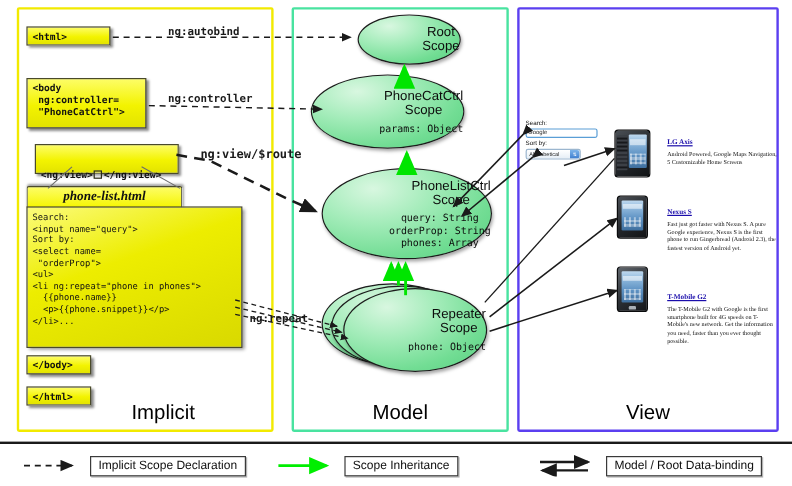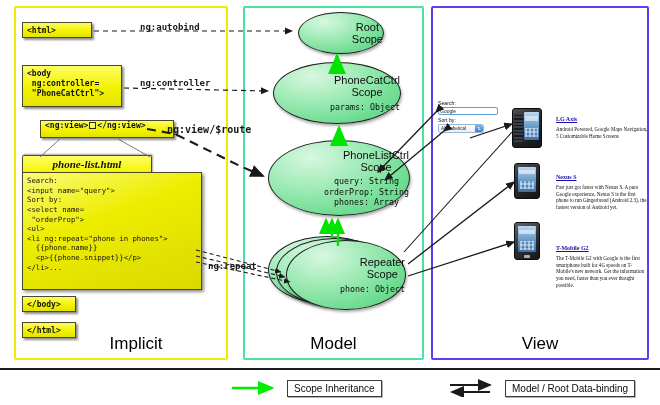--- a/index.html
+++ b/index.html
@@ -66,21 +66,21 @@
     font-size: 8px;
     color: #111;
     padding: 3px 4px;
     line-height: 1.25;
     white-space: pre;
     z-index: 2;
   }
 
   #box-html   { left: 22px;  top: 22px;  width: 70px;  height: 16px; padding-top:3px; }
   #box-body   { left: 22px;  top: 65px;  width: 100px; height: 42px; }
-  #box-ngview { left: 40px;  top: 120px; width: 134px; height: 18px; padding-top:0;}
+  #box-ngview { left: 29px;  top: 120px; width: 120px; height: 18px; padding-top:20px;}
   #box-bodyend{ left: 22px;  top: 296px; width: 54px;  height: 16px; padding-top:3px;}
   #box-htmlend{ left: 22px;  top: 322px; width: 54px;  height: 16px; padding-top:3px;}
 
   .sq-placeholder {
     display: inline-block;
     width: 7px; height: 7px;
     border: 1px solid #2b2b18;
     background: rgba(255,255,255,0.25);
     vertical-align: -1px;
     margin: 0 1px;
@@ -165,21 +165,21 @@
   }
   .scope .s-props {
     font-family: "DejaVu Sans Mono", monospace;
     font-size: 8.3px;
     font-weight: normal;
     line-height: 1.25;
     margin-top: 3px;
   }
 
   #scope-root      { left: 298px; top: 12px;  width: 86px;  height: 42px; }
-  #scope-catctrl   { left: 273px; top: 62px;  width: 128px; height: 62px; }
+  #scope-catctrl   { left: 259px; top: 62px;  width: 128px; height: 62px; }
   #scope-listctrl  { left: 268px; top: 140px; width: 142px; height: 76px; }
 
   #repeater-stack { position: absolute; left: 268px; top: 232px;
                     width: 140px; height: 80px; z-index: 2; }
   .rep { position: absolute; }
   #rep-back  { left: 0px;  top: 4px;  width: 118px; height: 68px; opacity: 1; }
   #rep-mid   { left: 8px;  top: 6px;  width: 118px; height: 68px; }
   #rep-front { left: 18px; top: 8px;  width: 120px; height: 70px; }
 
   
@@ -510,20 +510,31 @@
     <a class="pe-name">Nexus S</a>
     <div class="pe-desc">Fast just got faster with Nexus S. A pure Google experience, Nexus S is the first phone to run Gingerbread (Android 2.3), the fastest version of Android yet.</div>
   </div>
   <div class="phone-entry" id="entry-2">
     <a class="pe-name">T-Mobile G2</a>
     <div class="pe-desc">The T-Mobile G2 with Google is the first smartphone built for 4G speeds on T-Mobile's new network. Get the information you need, faster than you ever thought possible.</div>
   </div>
 
   <div id="legend">
 
+    <div class="leg-item" id="leg-0">
+      <svg class="leg-art" viewBox="0 0 52 18">
+        <defs>
+          <marker id="lg-a" markerWidth="7" markerHeight="7" refX="6" refY="3" orient="auto">
+            <path d="M0,0 L7,3 L0,6 z" fill="#1a1a1a"></path>
+          </marker>
+        </defs>
+        <path d="M2,9 L42,9" stroke="#1a1a1a" stroke-width="1.6" stroke-dasharray="5,4" fill="none" marker-end="url(#lg-a)"></path>
+      </svg>
+      <div class="leg-text">Implicit Scope Declaration</div>
+    </div>
 
     <div class="leg-item" id="leg-1">
       <svg class="leg-art" viewBox="0 0 52 18">
         <defs>
           <marker id="lg-b" markerWidth="7" markerHeight="7" refX="6" refY="3" orient="auto">
             <path d="M0,0 L7,3 L0,6 z" fill="#00ee00"></path>
           </marker>
         </defs>
         <path d="M2,9 L42,9" stroke="#00ee00" stroke-width="2.4" fill="none" marker-end="url(#lg-b)"></path>
       </svg>

